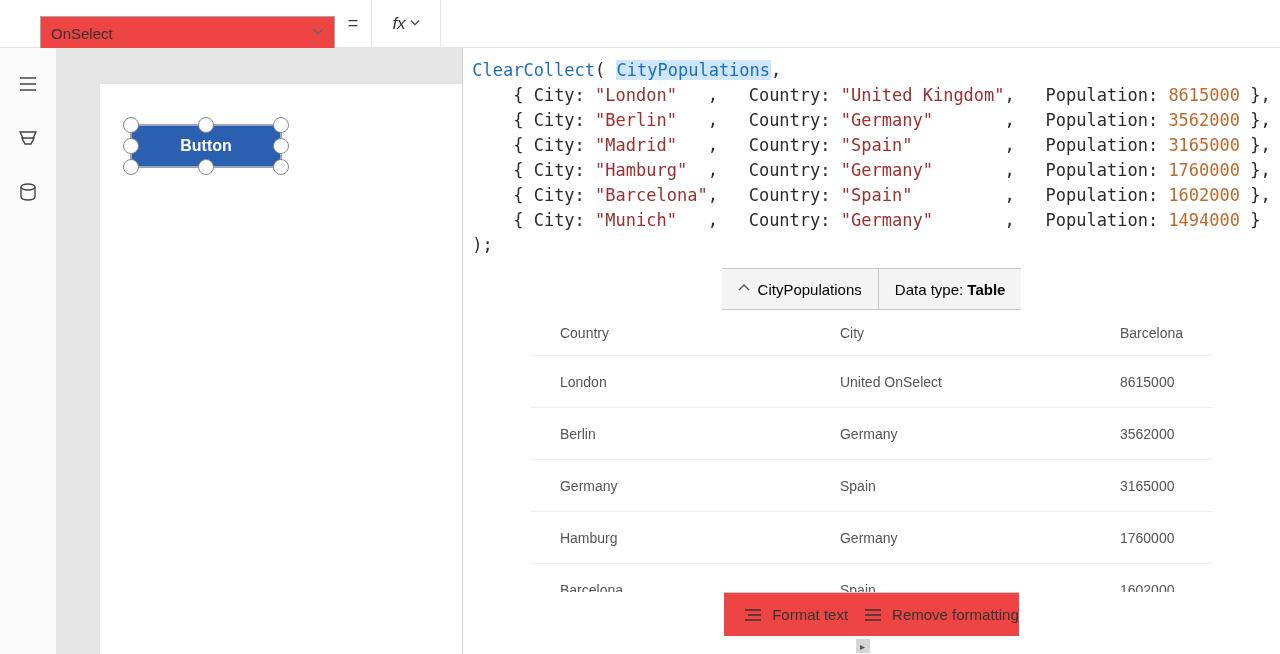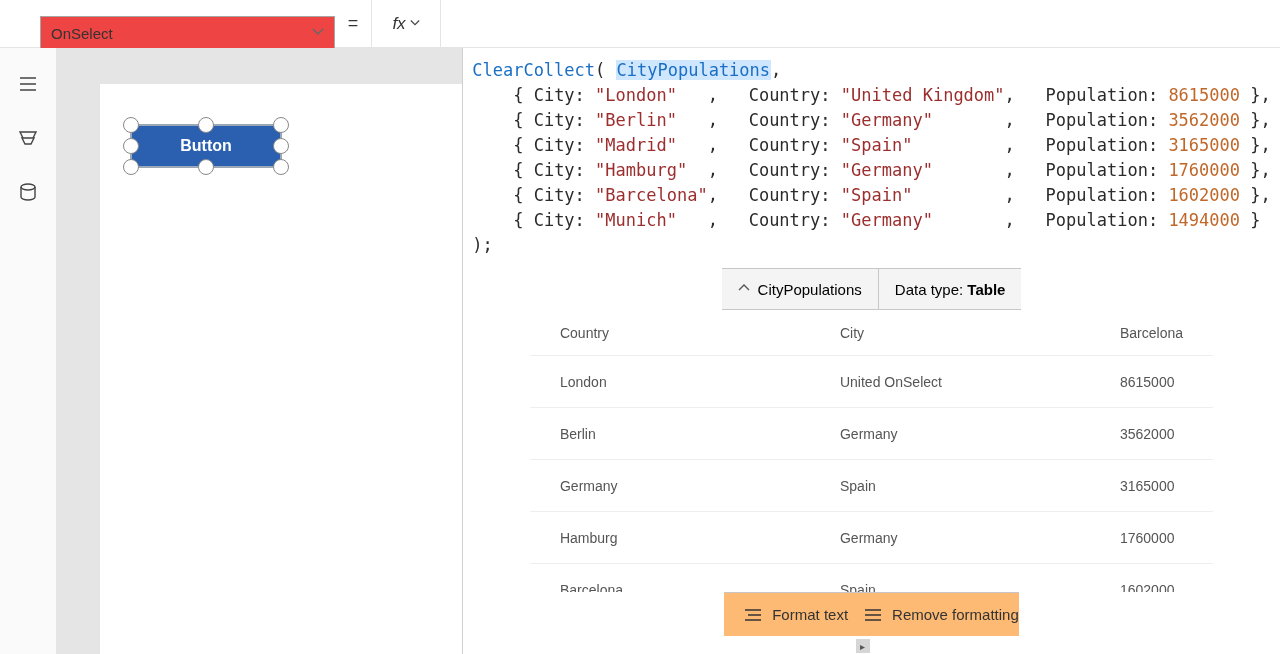--- a/index.html
+++ b/index.html
@@ -158,21 +158,21 @@
     .data-header, .data-row {
       display: grid;
       grid-template-columns: 280px 280px 1fr;
       padding: 0 30px;
     }
     .data-header { height: 46px; align-items: center; font-size: 14px; color: #555; border-bottom: 1px solid #eee;}
     .data-row { height: 52px; align-items: center; font-size: 14px; color: #555; border-bottom: 1px solid #eee; }
 
     .footer-bar {
       border-top: 1px solid #c7c7c7;
-      background: #fdba74;
+      background: #ef4444;
       height: 44px;
       display: flex;
       align-items: center;
       gap: 16px;
       padding-left: 20px;
       font-size: 15px;
       color: #333;
     }
     .footer-item { display:flex; align-items:center; gap:10px; }
     .footer-icon { width: 18px; height: 14px; }

